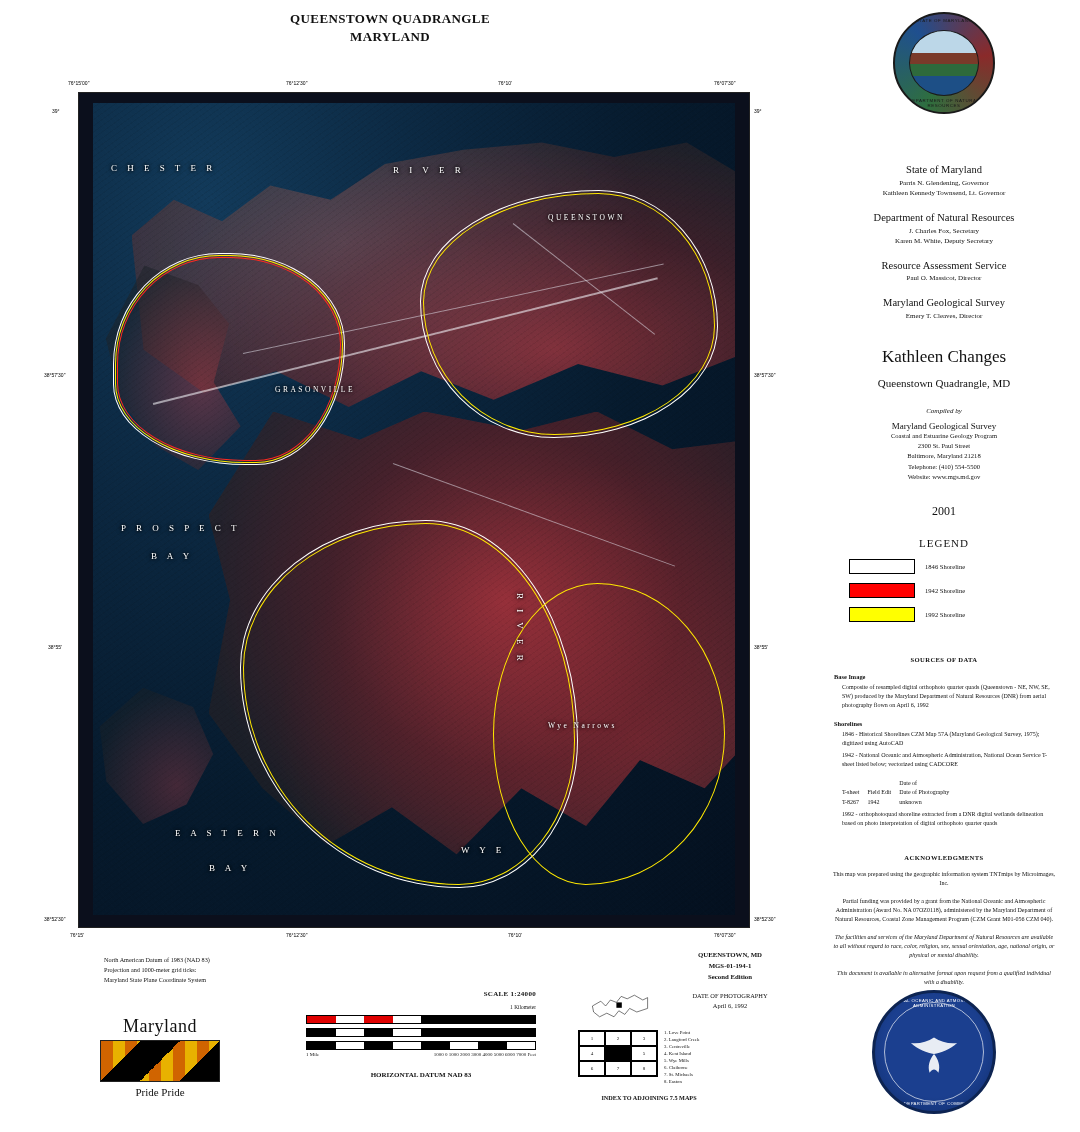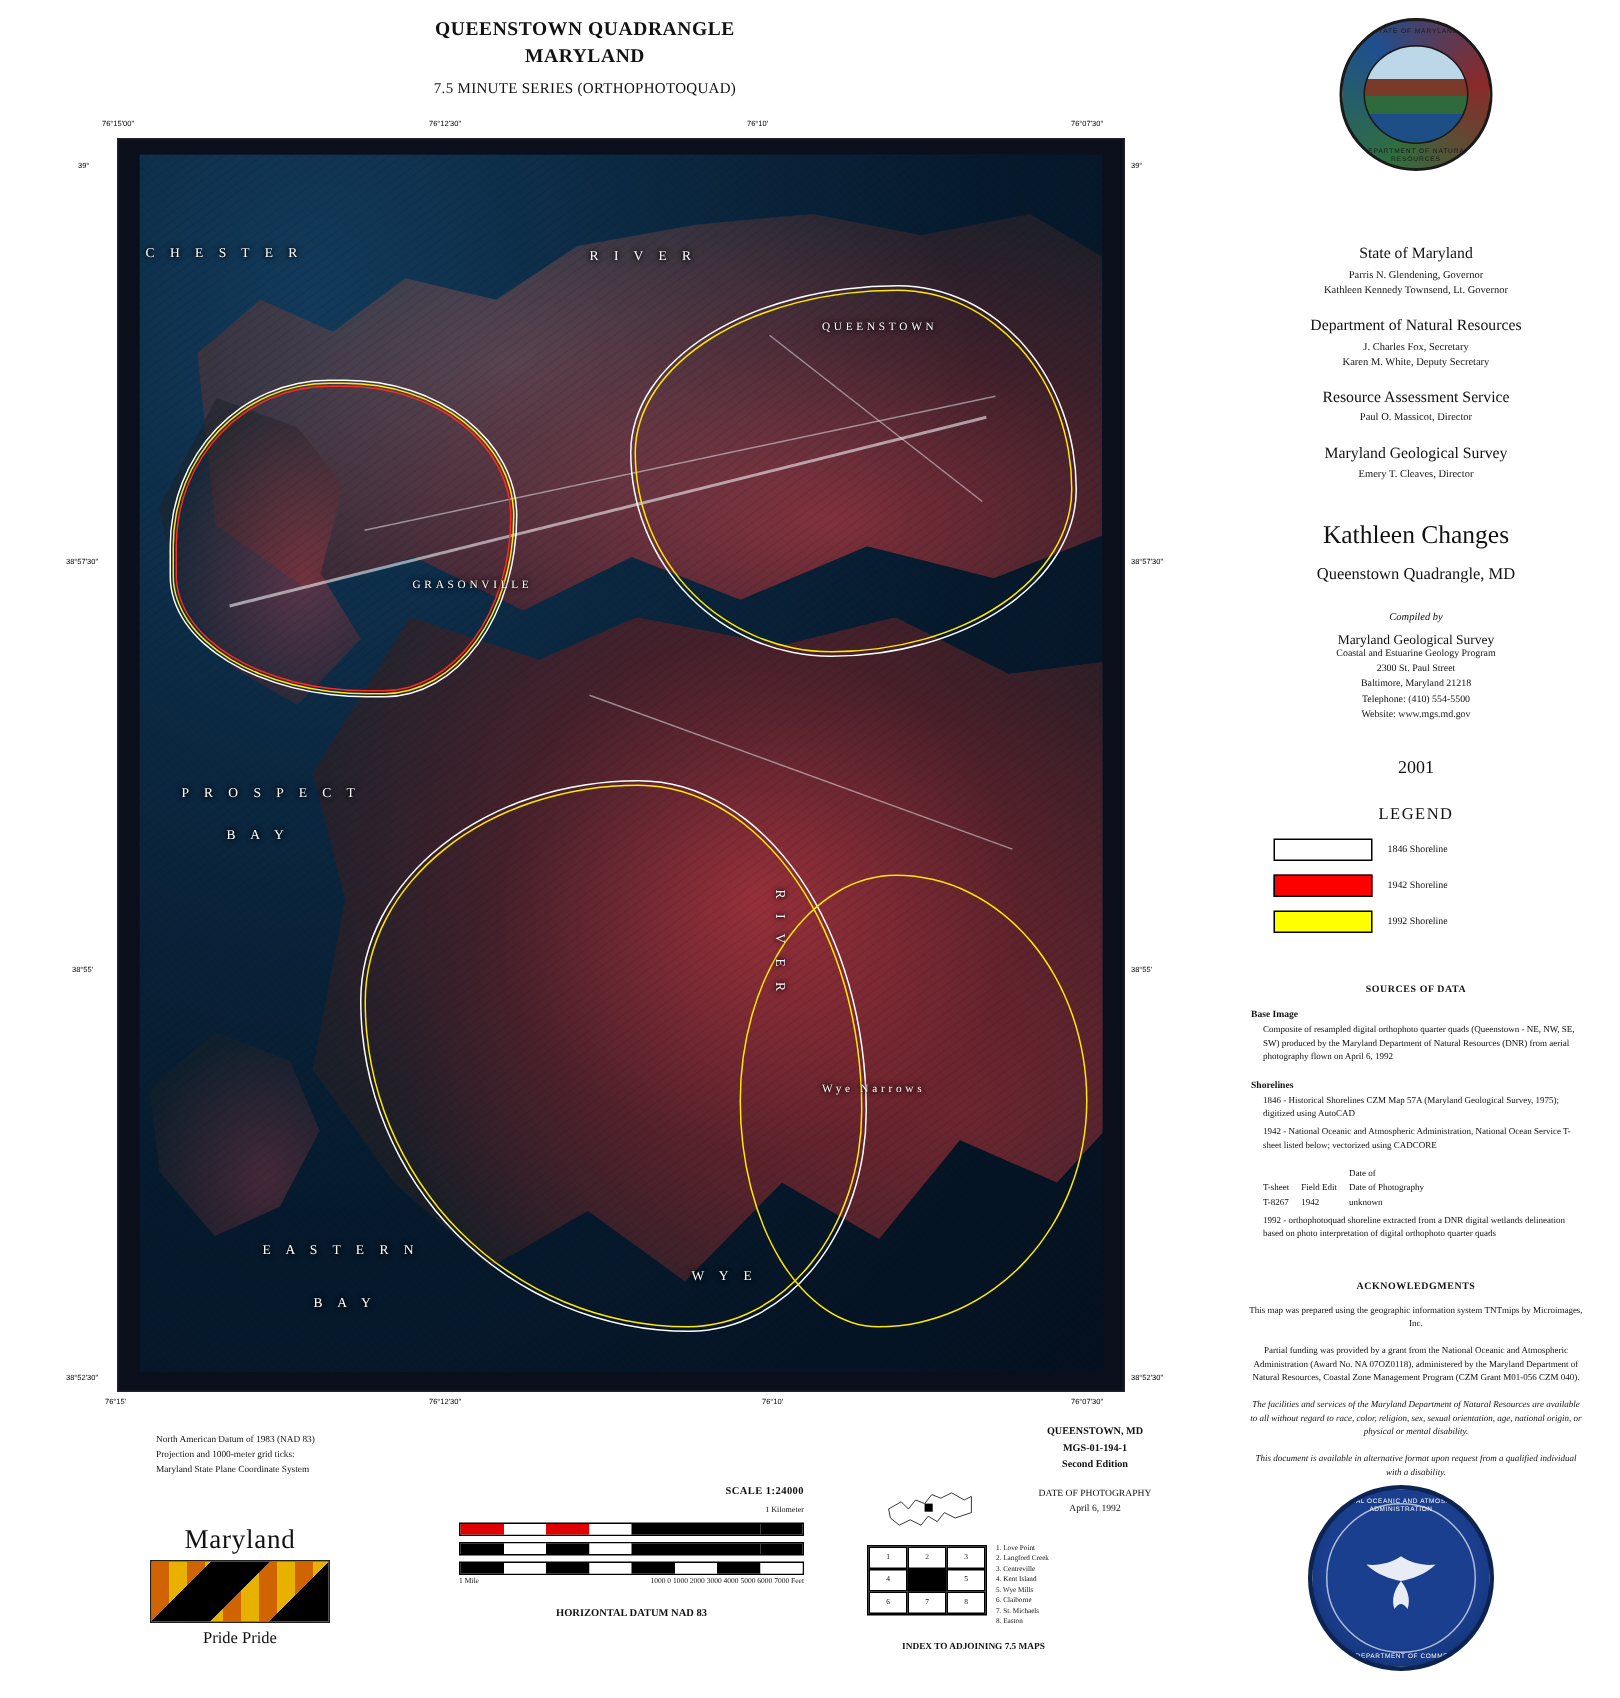--- a/index.html
+++ b/index.html
@@ -169,21 +169,20 @@
 </head>
 <body>
 
 <div class="page">
 
   <div class="title-block">
     <div class="title-main">
       <div>QUEENSTOWN QUADRANGLE</div>
       <div>MARYLAND</div>
     </div>
-    <div class="title-sub">7.5 MINUTE SERIES (ORTHOPHOTOQUAD)</div>
   </div>
 
   <div class="map-wrap">
     <div class="map-frame">
       <div class="map-inner">
         <div class="water"></div>
         <div class="landmass land-a"></div>
         <div class="landmass land-b"></div>
         <div class="landmass land-c"></div>
         <div class="landmass land-d"></div>
@@ -200,21 +199,21 @@
         <div class="shoreline sl-1992" style="left:150px;top:420px;width:330px;height:360px;border-radius:55% 45% 35% 65%/40% 60% 40% 60%;"></div>
         <div class="shoreline sl-1846" style="left:147px;top:417px;width:336px;height:366px;border-radius:55% 45% 35% 65%/40% 60% 40% 60%;"></div>
 
         <div class="shoreline sl-1992" style="left:330px;top:90px;width:290px;height:240px;border-radius:60% 40% 55% 45%/45% 55% 45% 55%;"></div>
         <div class="shoreline sl-1846" style="left:327px;top:87px;width:296px;height:246px;border-radius:60% 40% 55% 45%/45% 55% 45% 55%;"></div>
 
         <div class="shoreline sl-1992" style="left:400px;top:480px;width:230px;height:300px;border-radius:45% 55% 60% 40%/50% 50% 50% 50%;"></div>
 
         <div class="noise"></div>
 
-        <div class="map-label" style="left:4px;top:60px;font-family:Liberation Serif, serif;">C H E S T E R</div>
+        <div class="map-label" style="left:18px;top:60px;font-family:Liberation Serif, serif;">C H E S T E R</div>
         <div class="map-label" style="left:300px;top:62px;">R I V E R</div>
         <div class="map-label small" style="left:455px;top:62px;margin-top:48px;">QUEENSTOWN</div>
         <div class="map-label small" style="left:182px;top:282px;">GRASONVILLE</div>
         <div class="map-label" style="left:28px;top:420px;">P R O S P E C T</div>
         <div class="map-label" style="left:58px;top:448px;">B A Y</div>
         <div class="map-label" style="left:82px;top:725px;">E A S T E R N</div>
         <div class="map-label" style="left:116px;top:760px;">B A Y</div>
         <div class="map-label" style="left:368px;top:742px;">W Y E</div>
         <div class="map-label" style="left:432px;top:490px;transform:rotate(90deg);transform-origin:left top;">R I V E R</div>
         <div class="map-label small" style="left:455px;top:618px;">Wye    Narrows</div>

